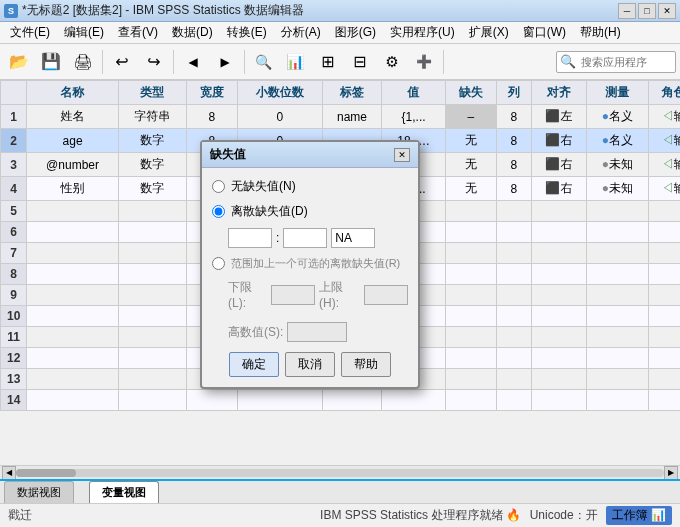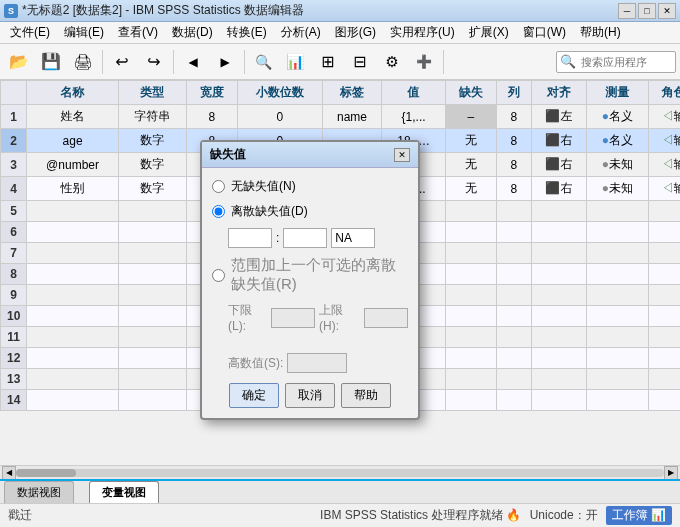--- a/index.html
+++ b/index.html
@@ -183,21 +183,21 @@
     .radio-row input[type=radio] { cursor: pointer; }
     .discrete-inputs { display: flex; align-items: center; gap: 4px; margin-left: 16px; margin-bottom: 8px; }
     .discrete-inputs input[type=text] {
       width: 44px; height: 20px;
       border: 1px solid #aaa;
       padding: 1px 3px;
       font-size: 12px;
       background: white;
     }
     .range-section { margin-bottom: 8px; }
-    .range-inputs { display: flex; align-items: center; gap: 4px; margin-left: 16px; margin-bottom: 20px; }
+    .range-inputs { display: flex; align-items: center; gap: 4px; margin-left: 16px; margin-bottom: 12px; }
     .range-inputs input[type=text] {
       width: 44px; height: 20px;
       border: 1px solid #aaa;
       padding: 1px 3px;
       font-size: 12px;
       background: #e8e8e8;
       color: #aaa;
     }
     .high-input-row { display: flex; align-items: center; gap: 4px; margin-left: 0; }
     .high-input-row input[type=text] {
@@ -606,21 +606,21 @@
           <div class="discrete-inputs">
             <input type="text" value="" style="">
             <span>:</span>
             <input type="text" value="" style="">
             <input type="text" value="NA" style="">
           </div>
 
           <div class="range-section">
             <div class="radio-row">
               <input type="radio" name="missing-type" id="r-range" style="">
-              <label for="r-range" style="color:#888;font-size:15px;">范围加上一个可选的离散缺失值(R)</label>
+              <label for="r-range" style="color:#888;font-size:11px;">范围加上一个可选的离散缺失值(R)</label>
             </div>
             <div class="range-inputs">
               <label style="color:#888;">下限(L):</label>
               <input type="text" value="" class="disabled" style="">
               <label style="color:#888;">上限(H):</label>
               <input type="text" value="" class="disabled" style="">
             </div>
             <div class="high-input-row" style="margin-left:16px; display:flex; align-items:center; gap:4px;">
               <label style="color:#888;">高数值(S):</label>
               <input type="text" value="" class="disabled" style="width: 60px; height: 20px; border: 1px solid rgb(170, 170, 170); padding: 1px 3px; font-size: 12px; background: rgb(232, 232, 232); color: rgb(170, 170, 170);">
@@ -639,16 +639,16 @@
 
   <div class="tab-bar">
     <div class="tab">数据视图</div>
     <div class="tab active">变量视图</div>
   </div>
 
   <div class="status-bar">
     <span>戳迁</span>
     <span class="status-bar-text">IBM SPSS Statistics 处理程序就绪 🔥</span>
     <span>Unicode：开</span>
-    <span style="background:#4478cc;color:#ffffff;padding:1px 6px;border-radius:2px;">工作簿 📊</span>
+    <span style="background:#4478cc;color:#000000;padding:1px 6px;border-radius:2px;">工作簿 📊</span>
   </div>
 
 </div>
 
 </body></html>

